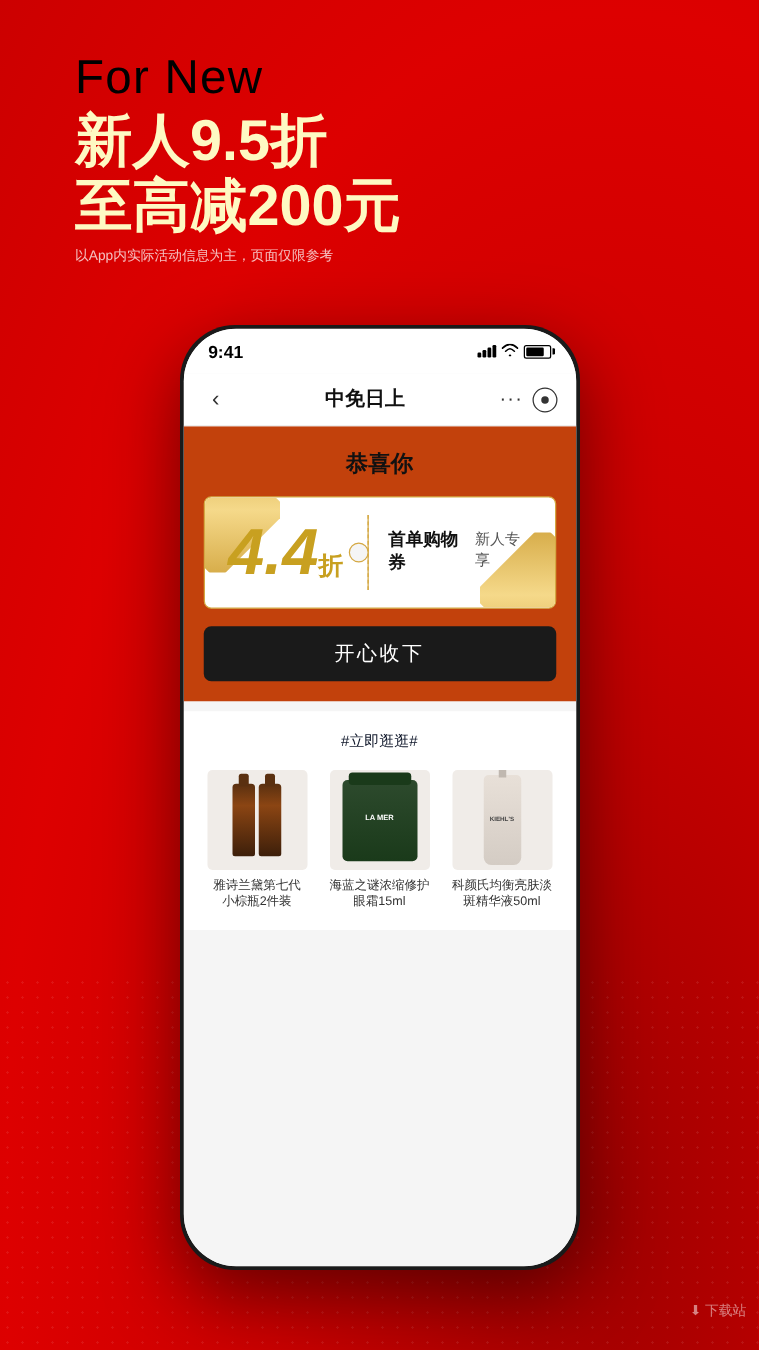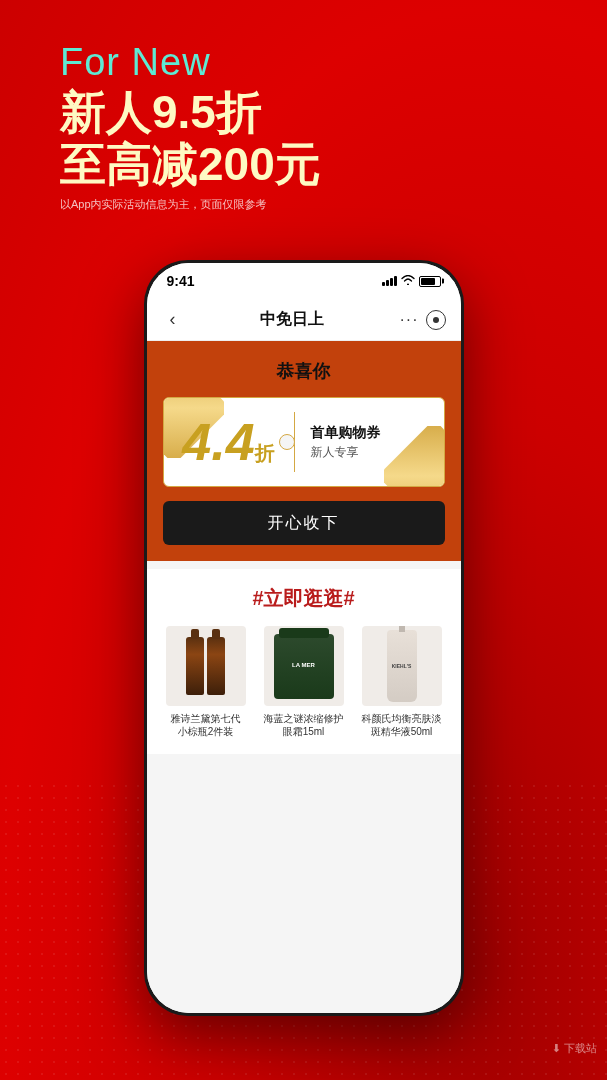--- a/index.html
+++ b/index.html
@@ -18,21 +18,21 @@
       background: radial-gradient(ellipse at 80% 90%, #a00000 0%, #cc0000 40%, #dd0000 70%, #cc0000 100%);
     }
 
     .header-text {
       position: absolute;
       top: 40px;
       left: 60px;
       z-index: 10;
     }
     .for-new {
-      color: #5eead4;
+      color: #000000;
       font-size: 38px;
       font-weight: 500;
       letter-spacing: 1px;
       line-height: 1.2;
     }
     .discount-title {
       color: #fef9c3;
       font-size: 46px;
       font-weight: 700;
       line-height: 1.15;
@@ -278,21 +278,20 @@
       width: 1px;
       height: 60px;
       background: #d4a843;
       border-left: 1px dashed #d4a843;
       flex-shrink: 0;
     }
     .coupon-right {
       flex: 1;
       padding: 12px 16px;
       display: flex;
-      flex-direction: column;
       justify-content: center;
     }
 
     .discount-number {
       font-size: 52px;
       font-weight: 900;
       color: #c8a020;
       line-height: 1;
       font-style: italic;
     }
@@ -332,23 +331,23 @@
       letter-spacing: 2px;
     }
 
     
     .browse-section {
       background: #fff;
       padding: 16px 14px;
     }
     .browse-title {
       text-align: center;
-      font-size: 20px;
-      font-weight: 700;
-      color: #b91c1c;
+      font-size: 12px;
+      font-weight: 400;
+      color: #0f172a;
       margin-bottom: 14px;
     }
     .product-row {
       display: flex;
       gap: 8px;
     }
     .product-item {
       flex: 1;
       display: flex;
       flex-direction: column;

